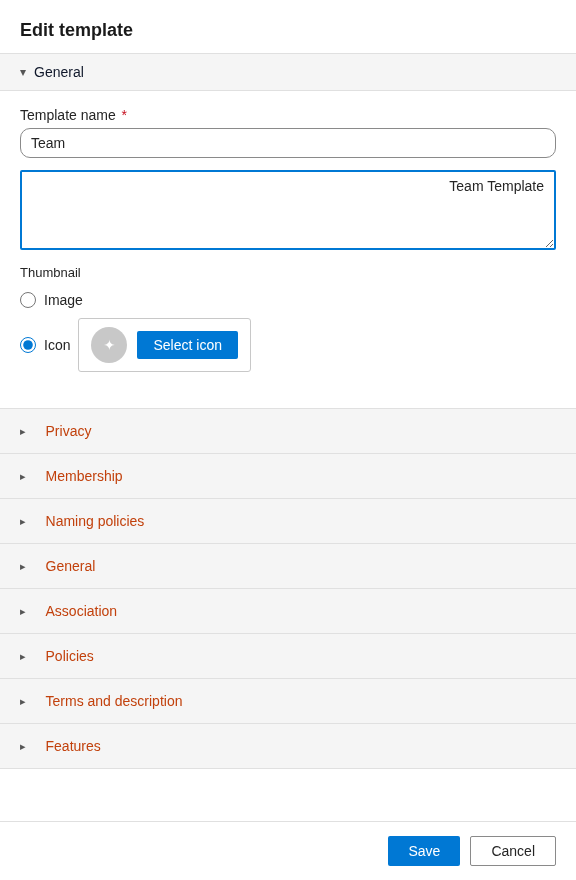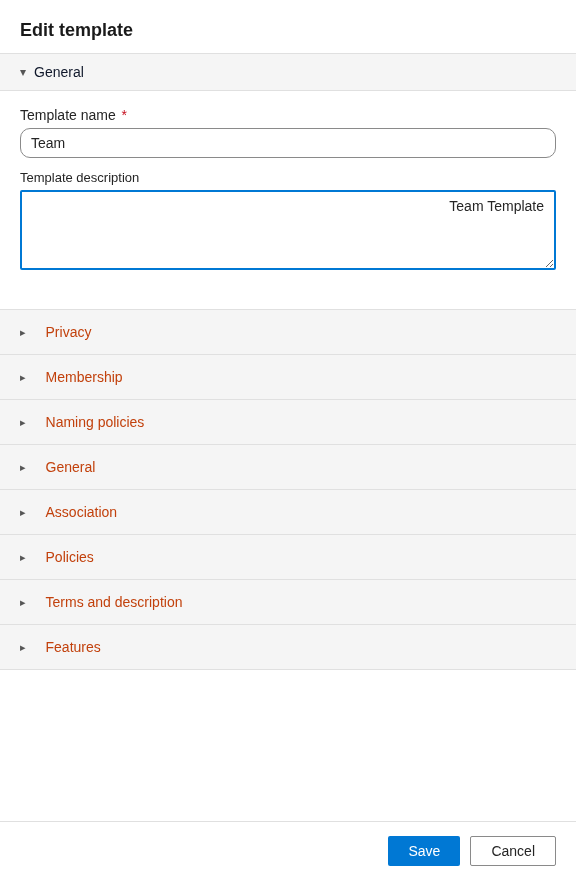--- a/index.html
+++ b/index.html
@@ -238,24 +238,44 @@
   <div class="general-content">
 
     <div class="field-group">
       <label class="field-label">
         <span>Template name</span><span class="required-star"> *</span>
       </label>
       <input class="text-input" type="text" value="Team" style="">
     </div>
 
     <div class="field-group">
-      <label class="field-label">Template description</label>
       <textarea class="textarea-input" style="">Team Template</textarea>
     </div>
 
+    <div class="field-group">
+      <div class="thumbnail-label">Thumbnail</div>
+
+      <div class="radio-row">
+        <input class="radio-input" type="radio" name="thumbnail" id="radio-image" style="">
+        <label class="radio-label" for="radio-image">Image</label>
+      </div>
+
+      <div class="radio-row">
+        <input class="radio-input" type="radio" name="thumbnail" id="radio-icon" checked="" style="">
+        <label class="radio-label" for="radio-icon">Icon</label>
+
+        <div class="icon-row">
+          <div class="icon-preview">
+            <span style="font-size:14px; color:#fff;">✦</span>
+          </div>
+          <button class="select-icon-btn">Select icon</button>
+        </div>
+      </div>
+
+    </div>
   </div>
 
   <div id="sections-container">
   <div class="collapsible-section">
       <div class="collapsible-header">
         <span class="chevron-right">▸</span>
         <span class="section-name">Privacy</span>
       </div>
     </div>
       <div class="collapsible-section">

